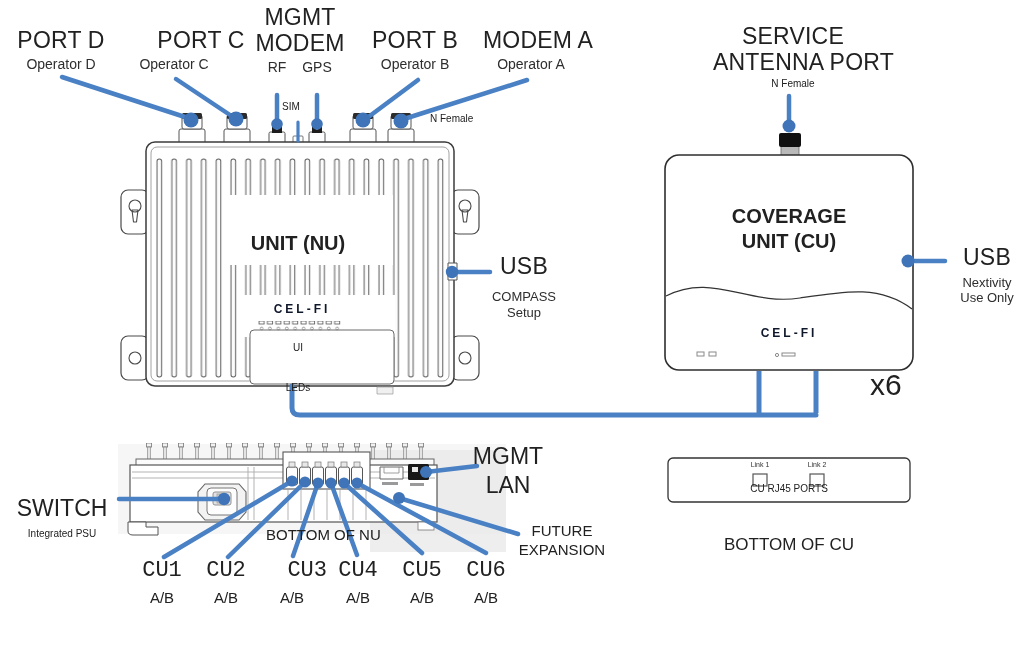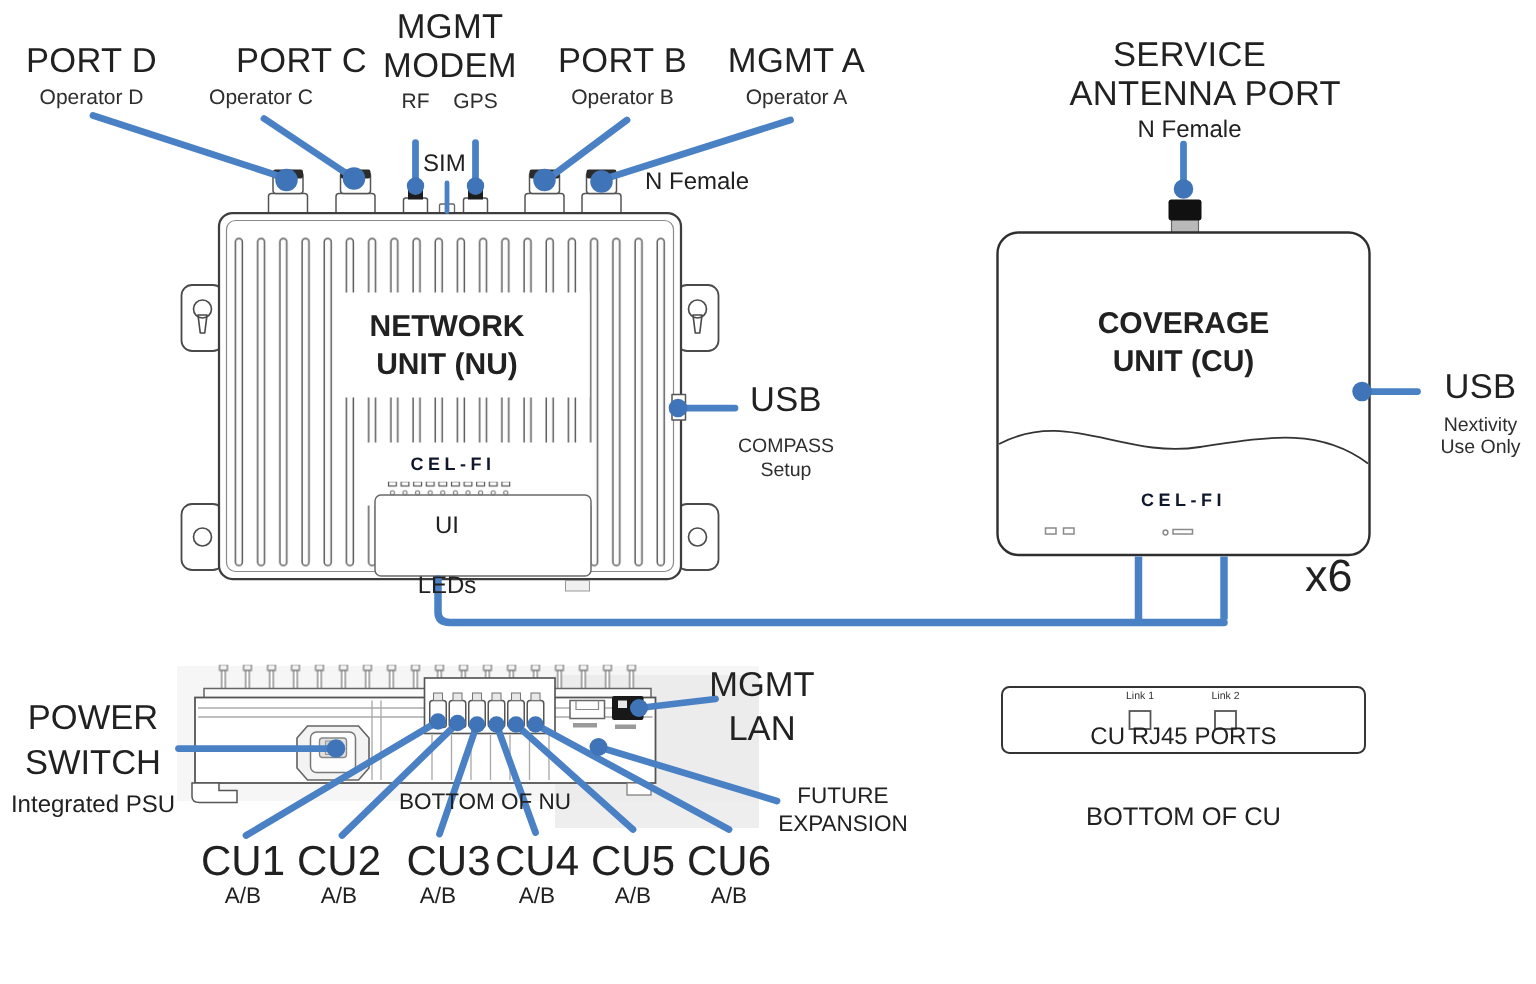--- a/index.html
+++ b/index.html
@@ -3,24 +3,24 @@
 <meta charset="utf-8">
 <style>
   html,body{margin:0;padding:0;background:#ffffff;}
   #stage{position:relative;width:1024px;height:620px;background:#ffffff;overflow:hidden;
          font-family:"Liberation Sans",sans-serif;color:#212121;}
   #art{position:absolute;left:0;top:0;}
   .lbl{position:absolute;color:#212121;text-align:center;line-height:1.1;white-space:nowrap;
        font-family:"Liberation Sans",sans-serif;}
   .t24{font-size:23px;letter-spacing:.2px;}
   .t30{font-size:30px;}
-  .t26{font-size:28px;}
+  .t26{font-size:22px;font-family:Liberation Mono, monospace;}
   .t27{font-size:26px;}
   .t20b{font-size:20px;font-weight:bold;line-height:1.25;}
-  .t16{font-size:16px;}
+  .t16{font-size:10px;}
   .t15{font-size:15px;}
   .t14{font-size:14px;color:#2e2e2e;}
   .t13{font-size:13px;color:#2e2e2e;}
   .t17{font-size:17px;}
   .t7{font-size:7px;color:#333;}
   .brand{font-size:12px;font-weight:bold;letter-spacing:3px;color:#0f172a;}
   .ml24{font-size:23px;line-height:1.3;}
 </style>
 </head>
 <body>
@@ -241,26 +241,25 @@
 
   <div class="lbl t24" style="left:252px;top:5px;width:96px;">MGMT</div>
   <div class="lbl t24" style="left:252px;top:31px;width:96px;">MODEM</div>
   <div class="lbl t14" style="left:259px;top:60px;width:36px;">RF</div>
   <div class="lbl t14" style="left:299px;top:60px;width:36px;">GPS</div>
   <div class="lbl t16" style="left:282px;top:101px;">SIM</div>
 
   <div class="lbl t24" style="left:367px;top:28px;width:96px;">PORT B</div>
   <div class="lbl t14" style="left:367px;top:57px;width:96px;">Operator B</div>
 
-  <div class="lbl t24" style="left:483px;top:28px;width:96px;">MGMT A</div>
+  <div class="lbl t24" style="left:483px;top:28px;width:96px;">MODEM A</div>
   <div class="lbl t14" style="left:483px;top:57px;width:96px;">Operator A</div>
 
   <div class="lbl t16" style="left:430px;top:113px;">N Female</div>
 
-  <div class="lbl t20b" style="left:223px;top:206px;width:150px;">NETWORK</div>
   <div class="lbl t20b" style="left:223px;top:231px;width:150px;">UNIT (NU)</div>
   <div class="lbl brand" style="left:237px;top:303px;width:130px;">CEL-FI</div>
   <div class="lbl t16" style="left:263px;top:342px;width:70px;">UI</div>
   <div class="lbl t16" style="left:263px;top:382px;width:70px;">LEDs</div>
 
   <div class="lbl t24" style="left:494px;top:254px;width:60px;">USB</div>
   <div class="lbl t13" style="left:489px;top:290px;width:70px;">COMPASS</div>
   <div class="lbl t13" style="left:489px;top:306px;width:70px;">Setup</div>
 
   <div class="lbl t24" style="left:713px;top:24px;width:160px;">SERVICE</div>
@@ -271,21 +270,20 @@
   <div class="lbl t20b" style="left:714px;top:229px;width:150px;">UNIT (CU)</div>
   <div class="lbl brand" style="left:724px;top:327px;width:130px;">CEL-FI</div>
 
   <div class="lbl t24" style="left:957px;top:245px;width:60px;">USB</div>
   <div class="lbl t13" style="left:957px;top:276px;width:60px;">Nextivity</div>
   <div class="lbl t13" style="left:957px;top:291px;width:60px;">Use Only</div>
 
   <div class="lbl t30" style="left:870px;top:368px;">x6</div>
 
 
-  <div class="lbl ml24" style="left:10px;top:464px;width:104px;">POWER</div>
   <div class="lbl ml24" style="left:10px;top:494px;width:104px;">SWITCH</div>
   <div class="lbl t16" style="left:5px;top:528px;width:114px;">Integrated PSU</div>
 
   <div class="lbl t15" style="left:266px;top:527px;">BOTTOM OF NU</div>
 
   <div class="lbl ml24" style="left:458px;top:442px;width:100px;">MGMT</div>
   <div class="lbl ml24" style="left:458px;top:471px;width:100px;">LAN</div>
 
   <div class="lbl t15" style="left:512px;top:523px;width:100px;">FUTURE</div>
   <div class="lbl t15" style="left:512px;top:542px;width:100px;">EXPANSION</div>

